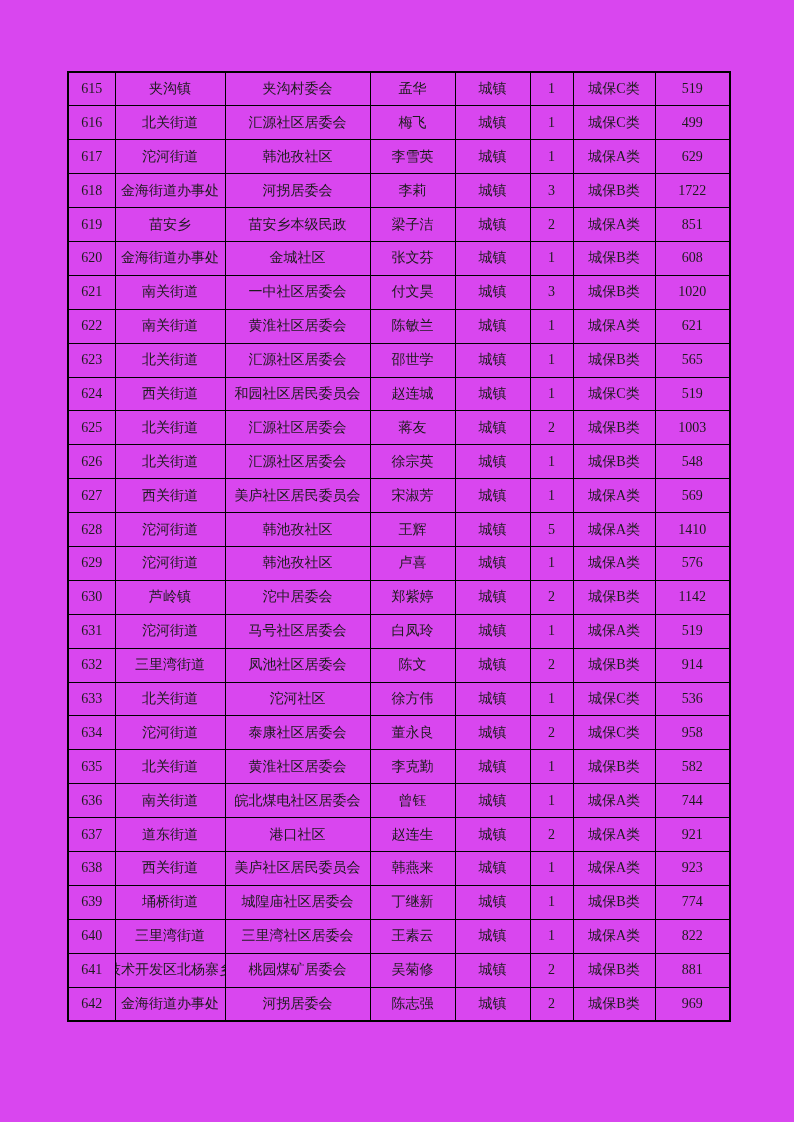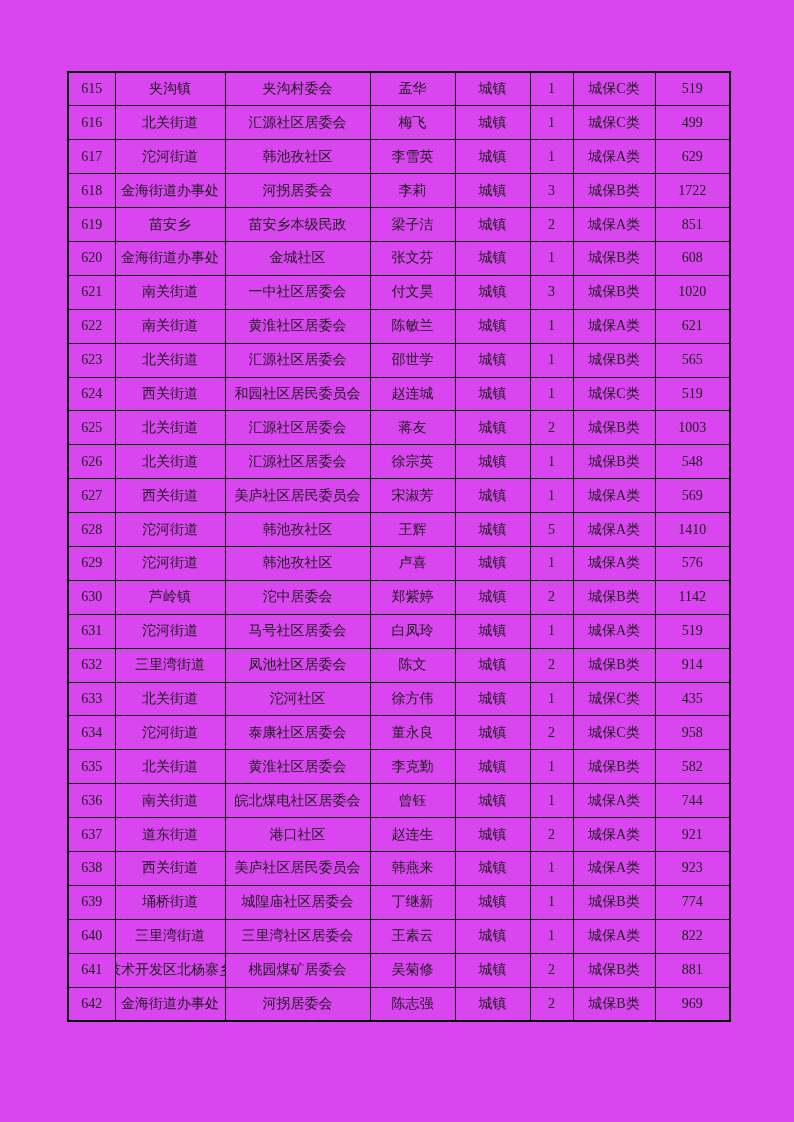--- a/index.html
+++ b/index.html
@@ -856,21 +856,21 @@
               <span>1</span>
             </div>
           </td>
           <td>
             <div class="clip">
               <span>城保C类</span>
             </div>
           </td>
           <td>
             <div class="clip">
-              <span>435</span>
+              <span>536</span>
             </div>
           </td>
         </tr>
         <tr>
           <td>
             <div class="clip">
               <span>634</span>
             </div>
           </td>
           <td>

